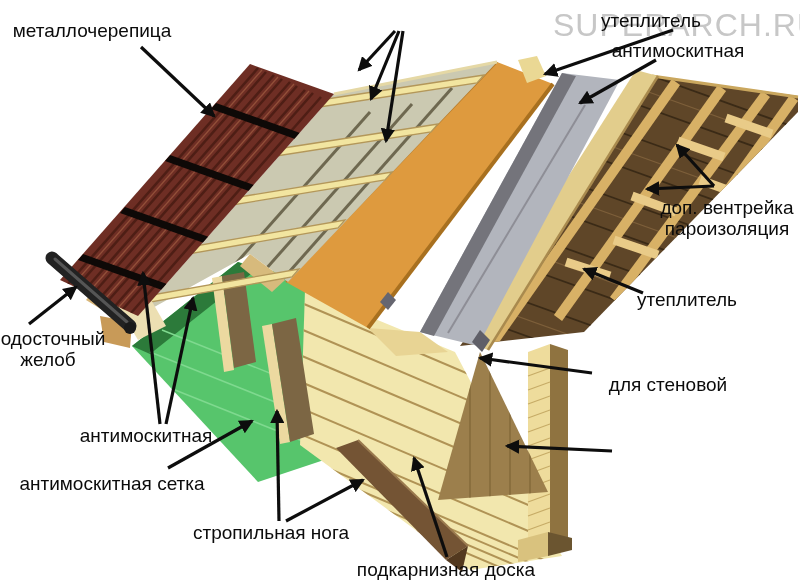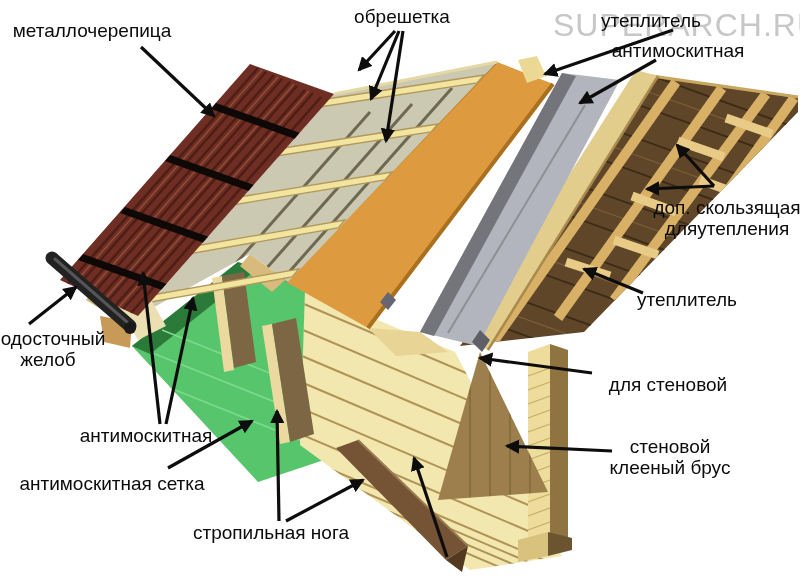--- a/index.html
+++ b/index.html
@@ -257,50 +257,46 @@
       <path class="arr" d="M168,468 L252,421"></path>
       <path class="arr" d="M279,521 L277,411"></path>
       <path class="arr" d="M286,521 L363,480"></path>
       <path class="arr" d="M447,557 L414,458"></path>
     </g>
   </svg>
 
   <div class="label" style="left:92px;top:31px">
     <span class="ln">металлочерепица</span>
   </div>
-  <div class="label" style="left:402px;top:17px">
-    <span class="ln">обрешетка</span>
-  </div>
   <div class="label" style="left:651px;top:21px">
     <span class="ln">утеплитель</span>
   </div>
   <div class="label" style="left:678px;top:51px">
     <span class="ln">антимоскитная</span>
   </div>
   <div class="label" style="left:727px;top:218px">
-    <span class="ln">доп. скользящая</span>
-    <span class="ln">дляутепления</span>
+    <span class="ln">доп. вентрейка</span>
+    <span class="ln">пароизоляция</span>
   </div>
   <div class="label" style="left:687px;top:300px">
     <span class="ln">утеплитель</span>
   </div>
   <div class="label" style="left:668px;top:385px">
     <span class="ln">для стеновой</span>
-  </div>
-  <div class="label" style="left:670px;top:457px">
-    <span class="ln">стеновой</span>
-    <span class="ln">клееный брус</span>
   </div>
   <div class="label" style="left:48px;top:349px">
     <span class="ln">водосточный</span>
     <span class="ln">желоб</span>
   </div>
   <div class="label" style="left:146px;top:436px">
     <span class="ln">антимоскитная</span>
   </div>
   <div class="label" style="left:112px;top:484px">
     <span class="ln">антимоскитная сетка</span>
   </div>
   <div class="label" style="left:271px;top:533px">
     <span class="ln">стропильная нога</span>
   </div>
+  <div class="label" style="left:446px;top:570px">
+    <span class="ln">подкарнизная доска</span>
+  </div>
 
 </div>
 
 </body></html>

